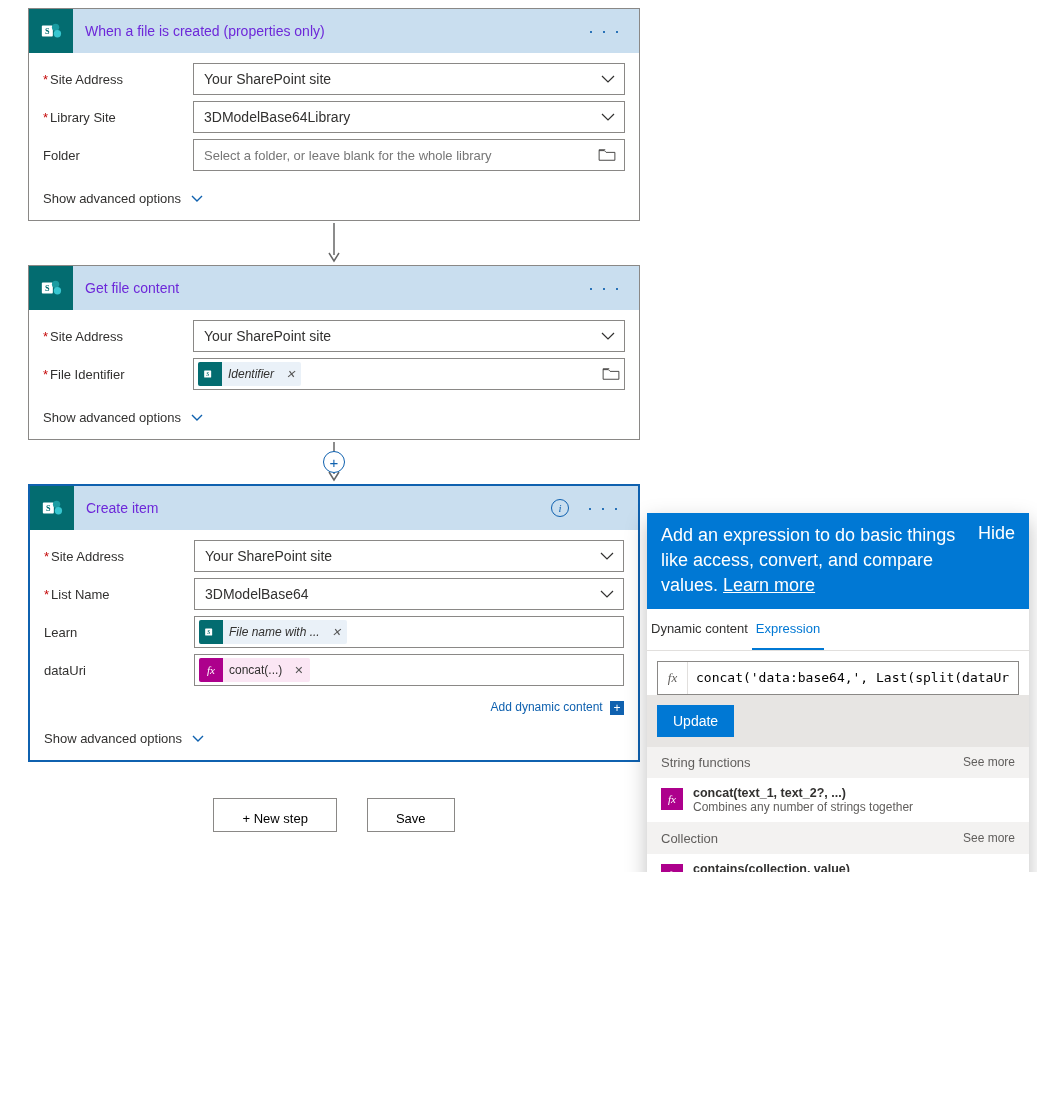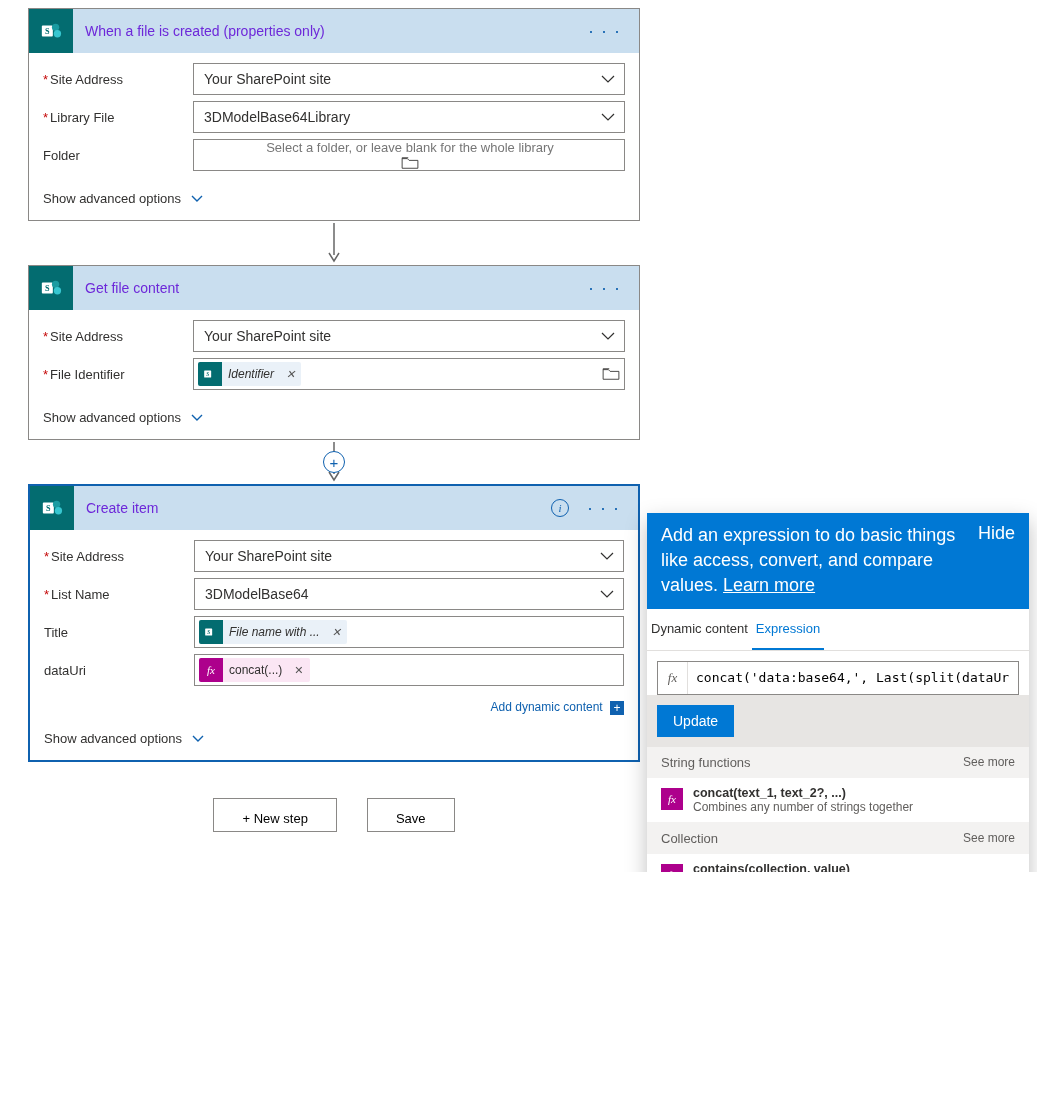--- a/index.html
+++ b/index.html
@@ -55,21 +55,20 @@
     padding: 0 8px 0 10px;
     font-size: 14px;
   }
   .dropdown .chev { width: 16px; }
   .textbox {
     border: 1px solid #8a8886;
     min-height: 32px;
     display: flex; align-items: center;
     padding: 0 8px 0 10px;
     font-size: 13px;
-    flex-direction: column;
   }
   .textbox .placeholder { color: #767676; flex: 1; }
   .folder-icon { width: 18px; height: 14px; }
   .chip-input {
     border: 1px solid #8a8886;
     min-height: 32px;
     display: flex; align-items: center;
     padding: 3px 4px;
     gap: 4px;
   }
@@ -199,21 +198,21 @@
         <div class="control">
           <div class="dropdown">
             <span>Your SharePoint site</span>
             <svg class="chev" viewBox="0 0 16 16">
                 <path d="M2 5 L8 11 L14 5" stroke="#323130" stroke-width="1.2" fill="none"></path>
               </svg>
           </div>
         </div>
       </div>
       <div class="row">
-        <div class="label"><span class="req">*</span><span>Library File</span></div>
+        <div class="label"><span class="req">*</span><span>Library Site</span></div>
         <div class="control">
           <div class="dropdown">
             <span>3DModelBase64Library</span>
             <svg class="chev" viewBox="0 0 16 16">
                 <path d="M2 5 L8 11 L14 5" stroke="#323130" stroke-width="1.2" fill="none"></path>
               </svg>
           </div>
         </div>
       </div>
       <div class="row">
@@ -337,21 +336,21 @@
         <div class="control">
           <div class="dropdown">
             <span>3DModelBase64</span>
             <svg class="chev" viewBox="0 0 16 16">
                 <path d="M2 5 L8 11 L14 5" stroke="#323130" stroke-width="1.2" fill="none"></path>
               </svg>
           </div>
         </div>
       </div>
       <div class="row">
-        <div class="label"><span>Title</span></div>
+        <div class="label"><span>Learn</span></div>
         <div class="control">
           <div class="chip-input">
             <span class="chip sp">
               <span class="chip-icon">
                   <svg width="14" height="14" viewBox="0 0 24 24">
                     <rect x="2" y="6" width="12" height="12" rx="1" fill="#fff"></rect>
                     <text x="8" y="15.5" text-anchor="middle" font-size="9" font-weight="700" fill="#036c70" font-family="Segoe UI">S</text>
                   </svg>
                 </span>
               <span class="chip-text">File name with ...</span>

